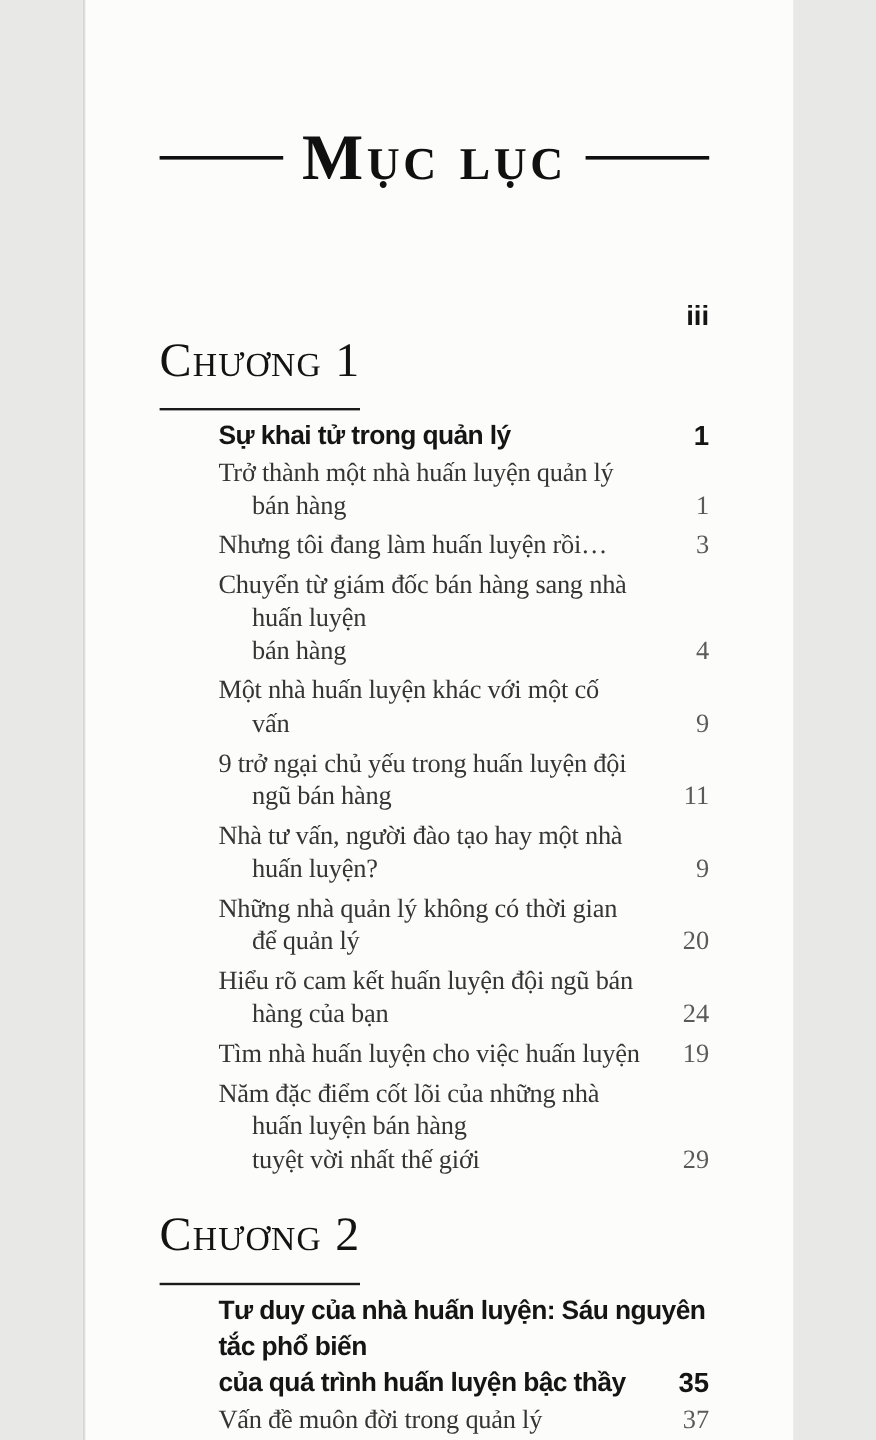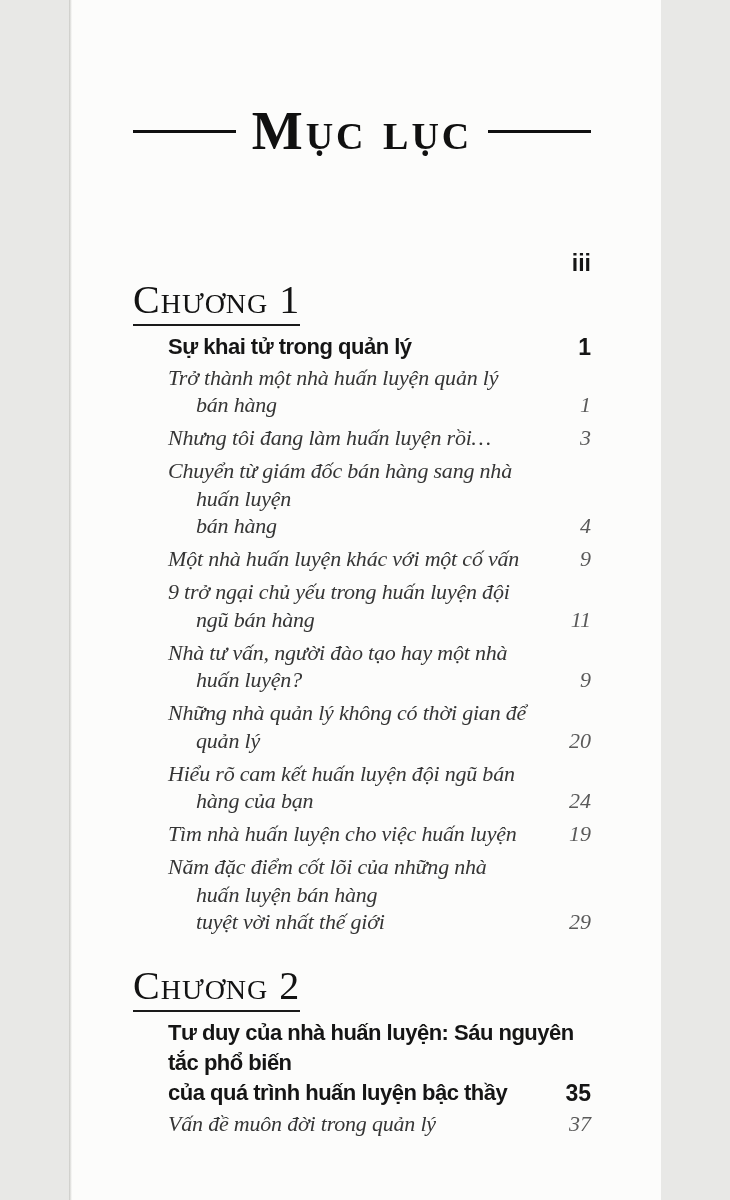--- a/index.html
+++ b/index.html
@@ -75,23 +75,23 @@
     margin: 0;
     display: inline-block;
     font-family: "Liberation Serif", serif;
     font-weight: 400;
     font-size: 40px;
     line-height: 44px;
     font-variant: small-caps;
     letter-spacing: 1px;
     color: #131313;
     border-bottom: 2px solid #1a1a1a;
-    padding-bottom: 2px;
-  }
-  .chapter-body { margin-left: 35px; }
+    padding-bottom: 18px;
+  }
+  .chapter-body { margin-left: 49px; }
   .chapter-title-row {
     margin-top: 6px;
     padding-right: 0;
     font-family: "Liberation Sans", sans-serif;
     font-weight: 700;
     font-size: 22px;
     line-height: 30px;
     letter-spacing: -0.5px;
     color: #151515;
   }
@@ -102,21 +102,20 @@
     font-size: 23px;
     letter-spacing: 0;
   }
 
   .entries { margin-top: 2px; }
   .entry {
     font-size: 22px;
     line-height: 27.5px;
     color: #353535;
     margin-bottom: 5.5px;
-    font-style: italic;
   }
   .entry-label {
     display: block;
     white-space: pre-line;
     letter-spacing: -0.2px;
     padding-left: 28px;
     text-indent: -28px;
   }
   .entry .page-num { color: #5a5a5a; letter-spacing: 0; }
 </style>

